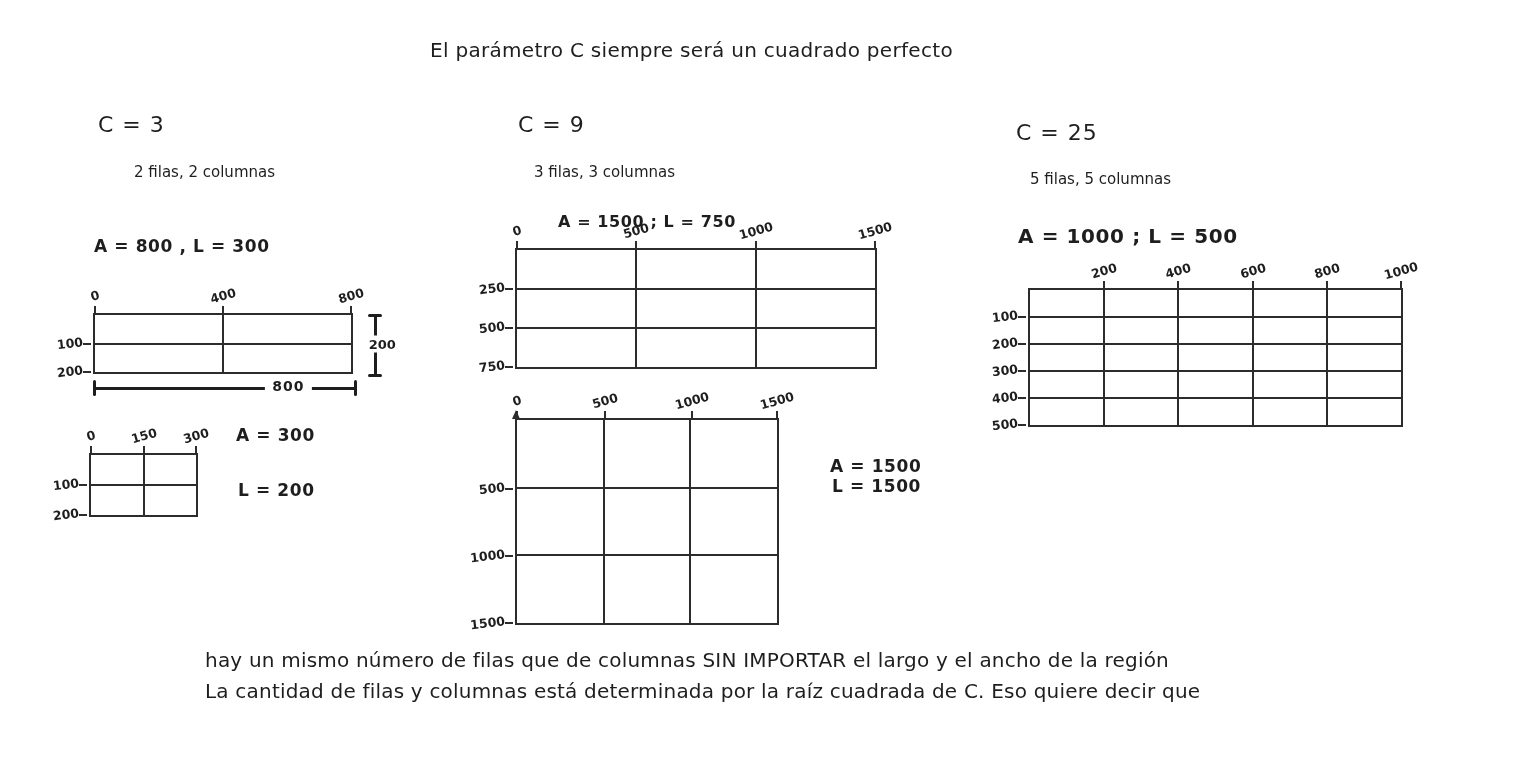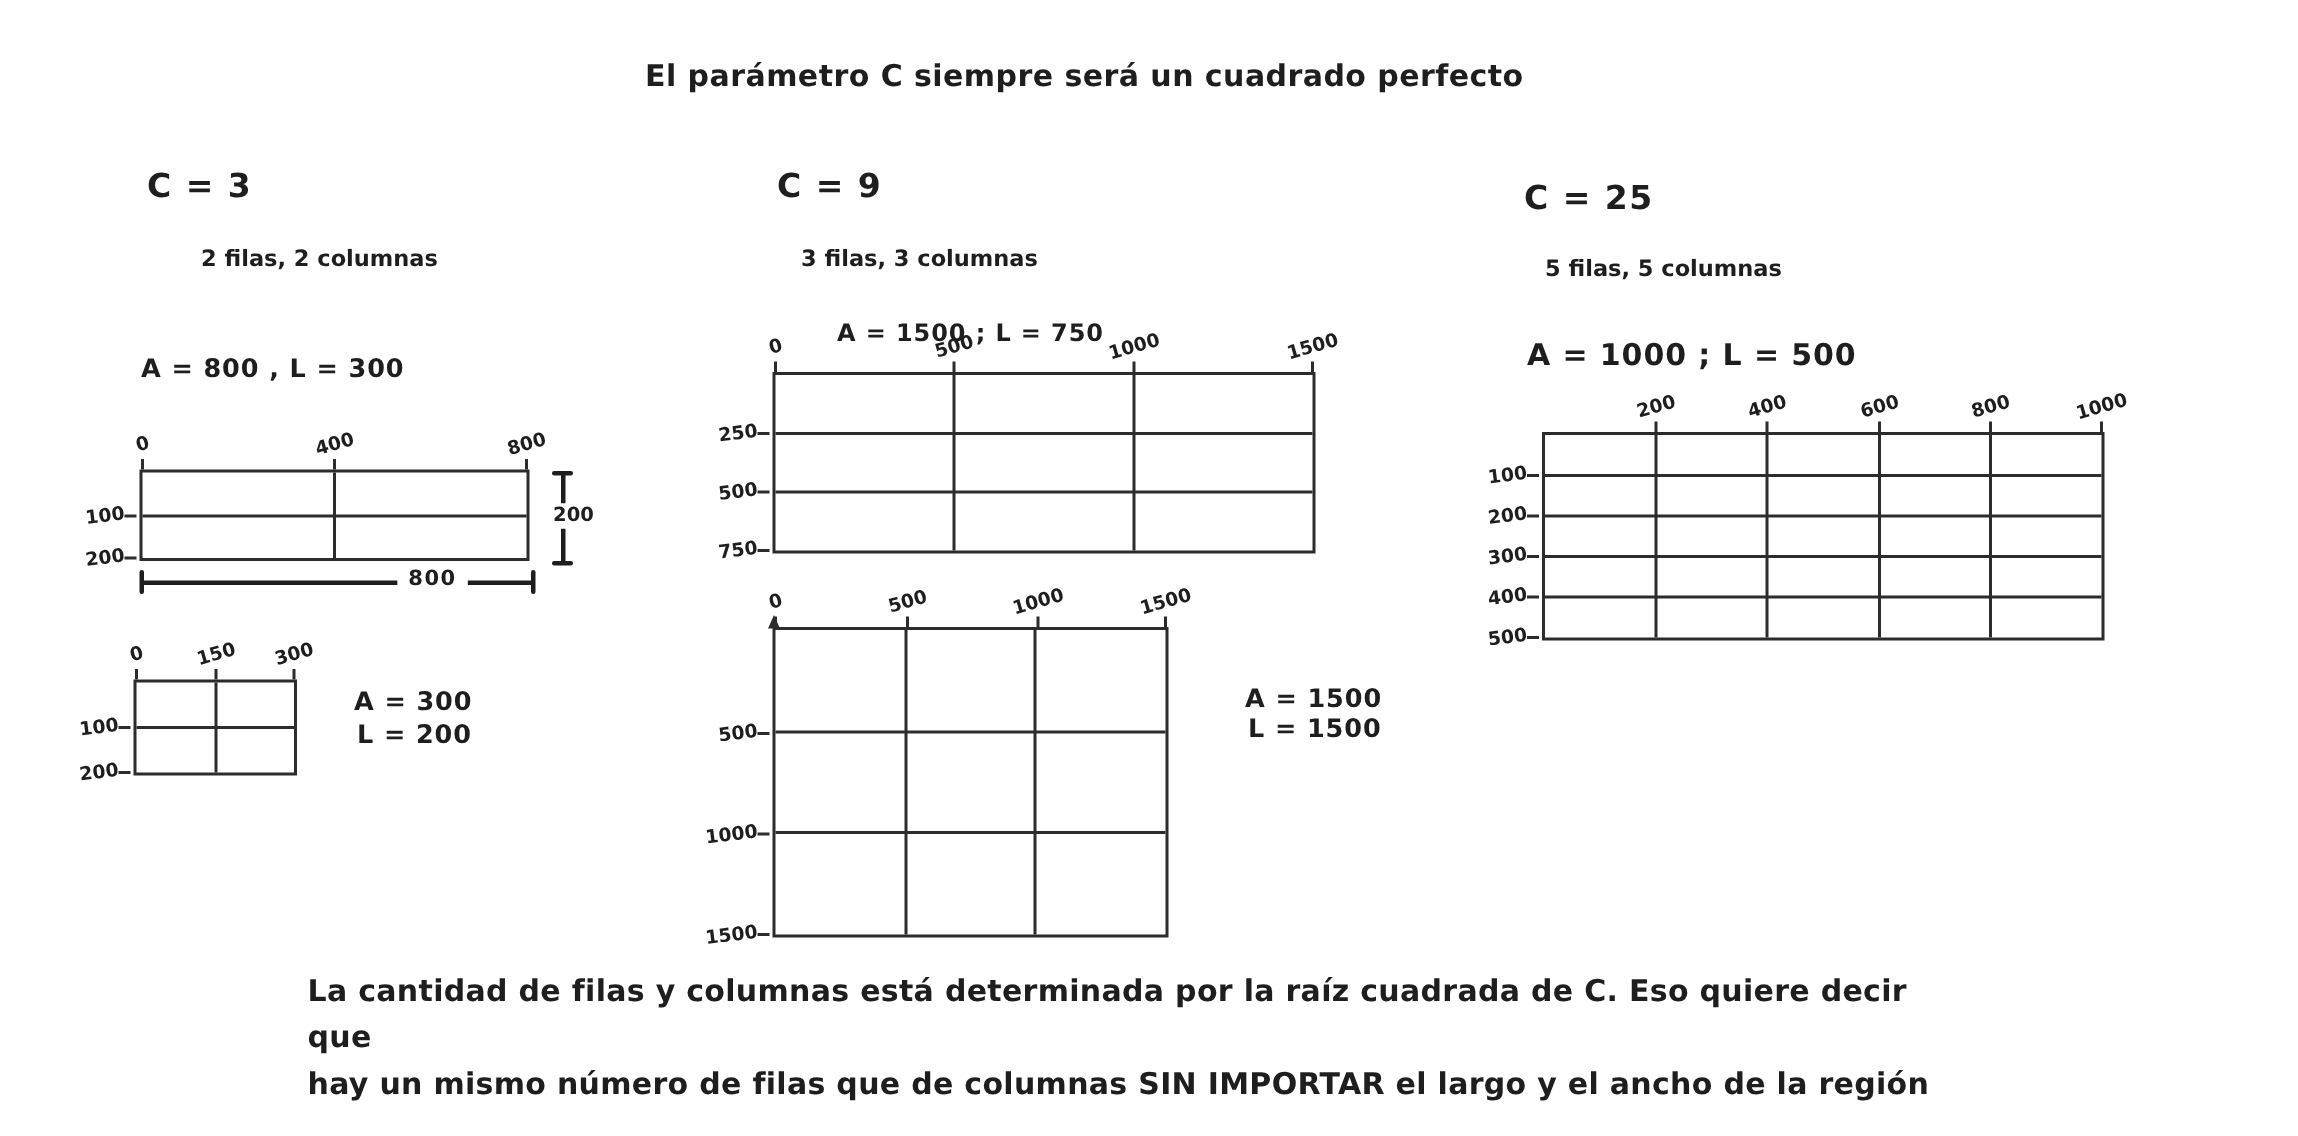--- a/index.html
+++ b/index.html
@@ -1,21 +1,21 @@
 <!DOCTYPE html>
 <html><head>
 <meta charset="utf-8">
 <style>
   html,body{margin:0;padding:0;}
   body{
     width:1532px;height:757px;position:relative;overflow:hidden;
     background:#ffffff;color:#1e1e1e;
     font-family:"DejaVu Sans",sans-serif;
   }
-  .abs{position:absolute;font-weight:bold;}
+  .abs{position:absolute;}
 
   
   .title{font-size:20px;letter-spacing:.3px;}
   .heading{font-size:22px;letter-spacing:1px;}
   .sub{font-size:15px;}
   .params{font-size:17px;font-weight:600;letter-spacing:.6px;}
   .side-val{font-size:17px;font-weight:600;letter-spacing:.6px;}
   .footer{font-size:20px;line-height:31px;letter-spacing:.2px;}
 
   
@@ -99,21 +99,21 @@
     <div class="xtick-label" style="left: 0%;">0</div>
     <div class="tick x" style="left: 50%;"></div>
     <div class="xtick-label" style="left: 50%;">150</div>
     <div class="tick x" style="left: 100%;"></div>
     <div class="xtick-label" style="left: 100%;">300</div>
     <div class="tick y" style="top: 50%;"></div>
     <div class="ytick-label" style="top: 50%;">100</div>
     <div class="tick y" style="top: 100%;"></div>
     <div class="ytick-label" style="top: 100%;">200</div>
   </div>
-<div class="abs side-val" style="left:236px;top:458px;">A = 300</div>
+<div class="abs side-val" style="left:236px;top:425px;">A = 300</div>
 <div class="abs side-val" style="left:238px;top:480px;">L = 200</div>
 
 <div class="abs heading" style="left:518px;top:112px;">C = 9</div>
 <div class="abs sub" style="left:534px;top:163px;">3 filas, 3 columnas</div>
 <div class="abs params" style="left:558px;top:212px;font-size:16px;">A = 1500 ;  L = 750</div>
 
 <div id="grid-c9-wide" class="grid">
     <div class="gline v" style="left: 33.3333%;"></div>
     <div class="gline v" style="left: 66.6667%;"></div>
     <div class="gline h" style="top: 33.3333%;"></div>
@@ -187,15 +187,15 @@
     <div class="ytick-label" style="top: 40%;">200</div>
     <div class="tick y" style="top: 60%;"></div>
     <div class="ytick-label" style="top: 60%;">300</div>
     <div class="tick y" style="top: 80%;"></div>
     <div class="ytick-label" style="top: 80%;">400</div>
     <div class="tick y" style="top: 100%;"></div>
     <div class="ytick-label" style="top: 100%;">500</div>
   </div>
 
 <div class="abs footer" style="left:205px;top:645px;width:1100px;">
+  <div>hay un mismo número de filas que de columnas SIN IMPORTAR el largo y el ancho de la región</div>
   <div>La cantidad de filas y columnas está determinada por la raíz cuadrada de C. Eso quiere decir que</div>
-  <div>hay un mismo número de filas que de columnas SIN IMPORTAR el largo y el ancho de la región</div>
 </div>
 
 </body></html>

